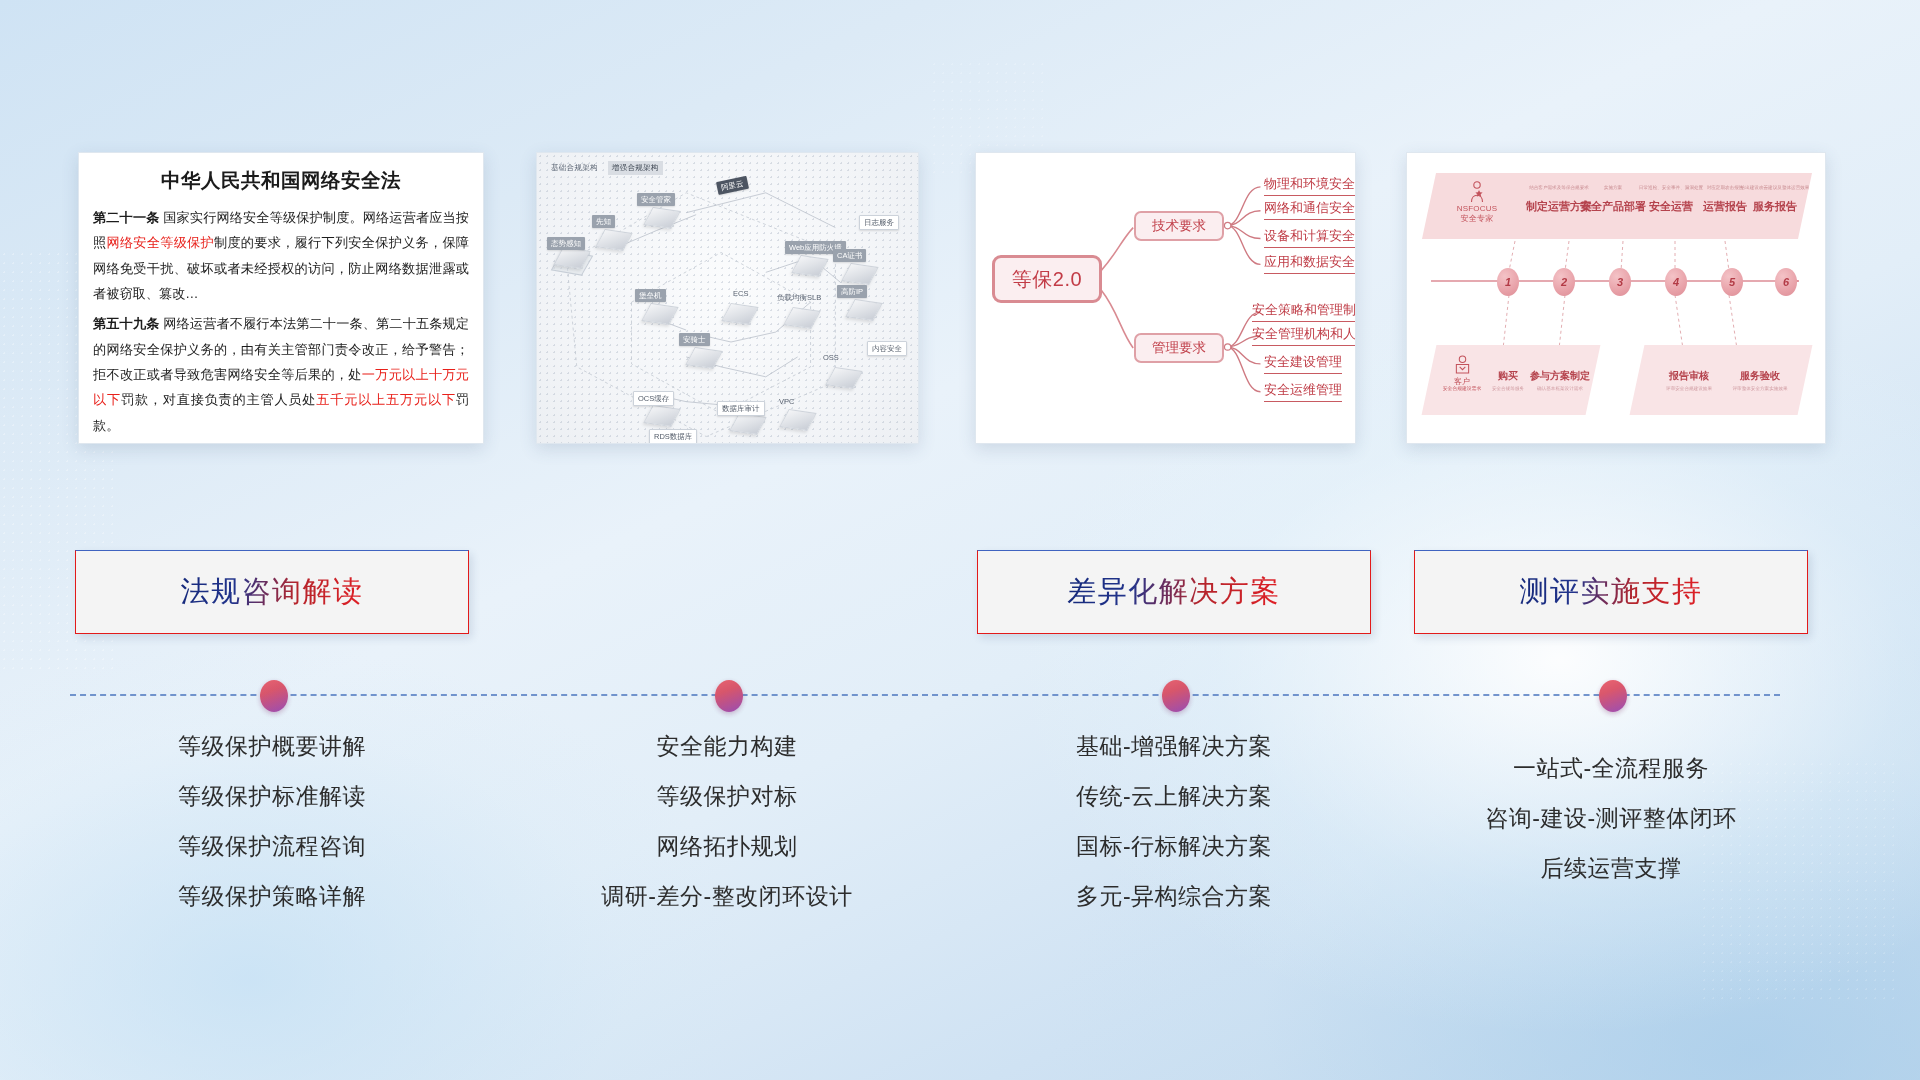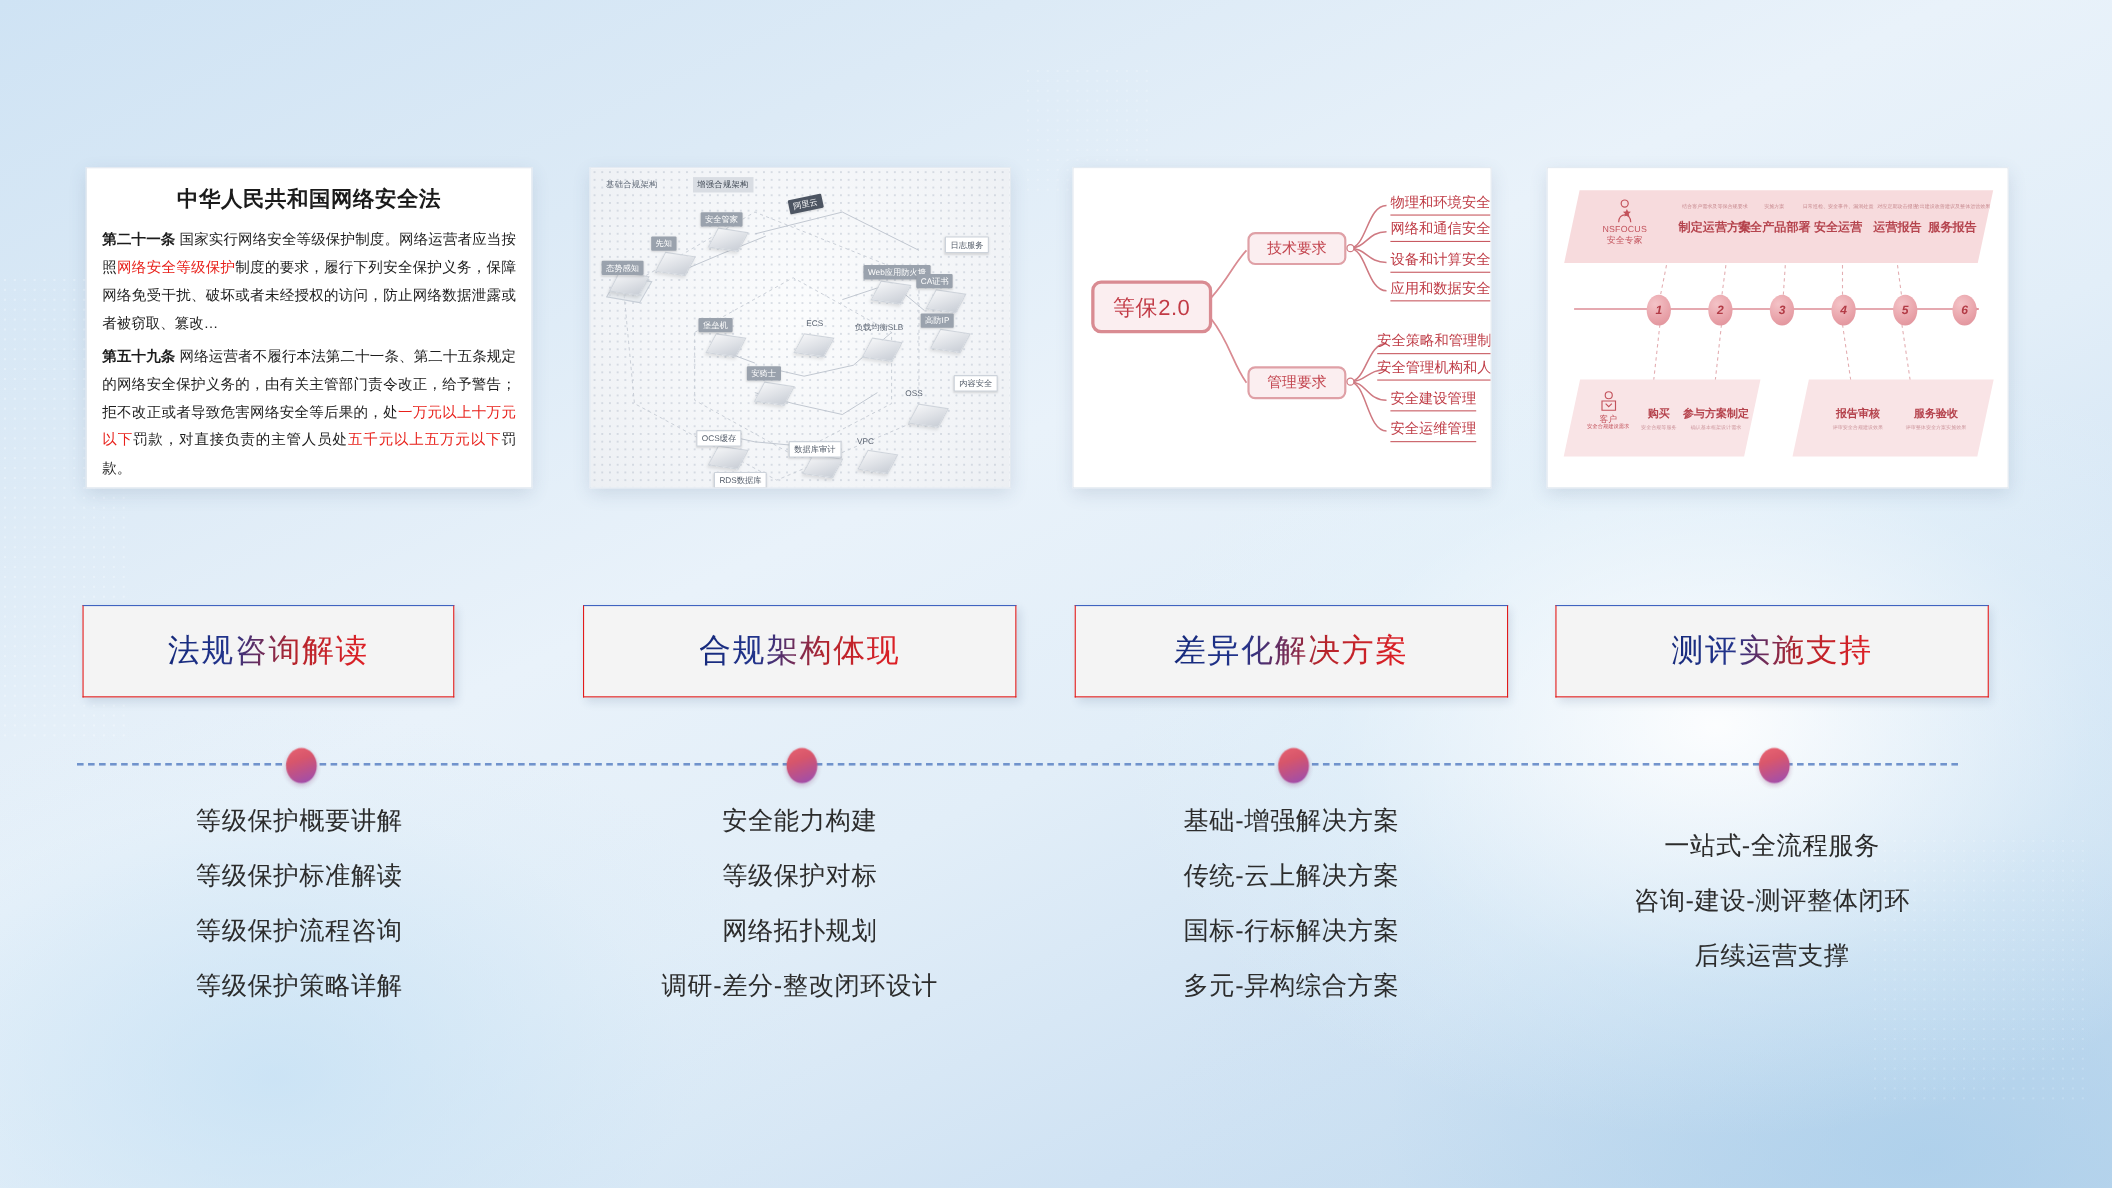--- a/index.html
+++ b/index.html
@@ -73,21 +73,21 @@
   .arch .dotgrid {
     position: absolute; inset: 0;
     background-image: radial-gradient(rgba(170,180,195,0.40) 1px, transparent 1px);
     background-size: 7px 7px;
   }
   .arch .tabs { position: absolute; left: 10px; top: 8px; display: flex; gap: 6px; }
   .arch .tab {
     font-size: 7.5px; color: #5d6775; padding: 2px 4px;
     letter-spacing: .3px; white-space: nowrap;
   }
-  .arch .tab.active { background: #d9dde3; color: #3f4854; margin-left: 22px; }
+  .arch .tab.active { background: #d9dde3; color: #3f4854; }
   .arch svg { position: absolute; inset: 0; }
   .node {
     position: absolute;
     font-size: 7.5px;
     color: #ffffff;
     background: #9aa2ad;
     padding: 1.5px 4px;
     white-space: nowrap;
     border-radius: 1px;
     box-shadow: 0 1px 2px rgba(0,0,0,.12);
@@ -205,21 +205,21 @@
   }
   .head-box span {
     font-size: 29px;
     letter-spacing: 1.5px;
     background: linear-gradient(100deg, #14287a 0%, #22348c 30%, #b4252c 62%, #e21f25 100%);
     -webkit-background-clip: text;
     background-clip: text;
     color: transparent;
     white-space: nowrap;
   }
-  .hb1 { left: 75px; width: 338px; }
+  .hb1 { left: 75px; width: 394px; }
   .hb2 { left: 530px; width: 394px; }
   .hb3 { left: 977px; width: 394px; }
   .hb4 { left: 1414px; width: 394px; }
 
   
   .timeline {
     position: absolute;
     left: 70px; top: 694px;
     width: 1710px; height: 2px;
     border-top: 2px dashed #5b82c4;
@@ -495,23 +495,20 @@
         </div>
 
       </div>
     </div>
   </div>
 
   <div class="heads">
     <div class="head-box hb1">
       <span>法规咨询解读</span>
     </div>
-    <div class="head-box hb2">
-      <span>合规架构体现</span>
-    </div>
     <div class="head-box hb3">
       <span>差异化解决方案</span>
     </div>
     <div class="head-box hb4">
       <span>测评实施支持</span>
     </div>
   </div>
 
   <div class="timeline">
     <div class="tl-dot" style="left:190px;"></div>

